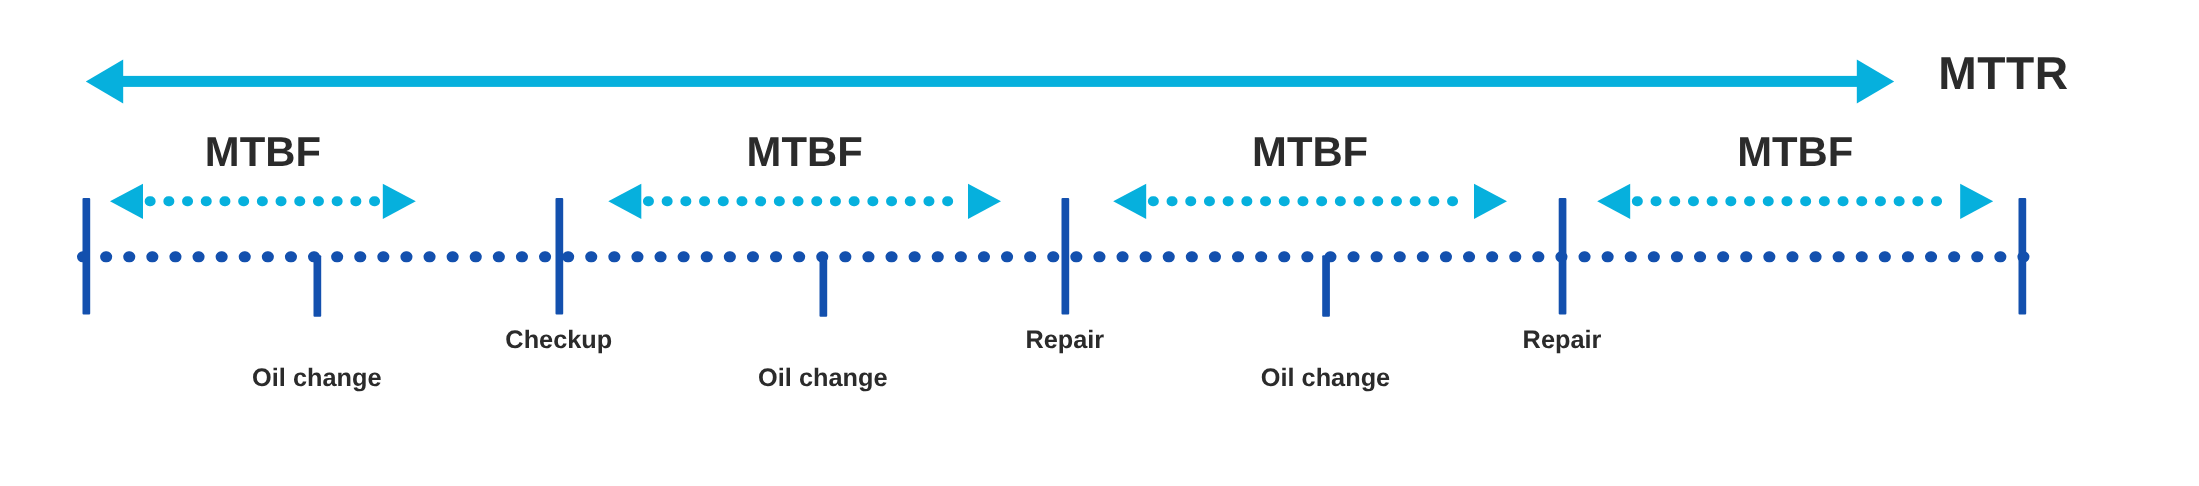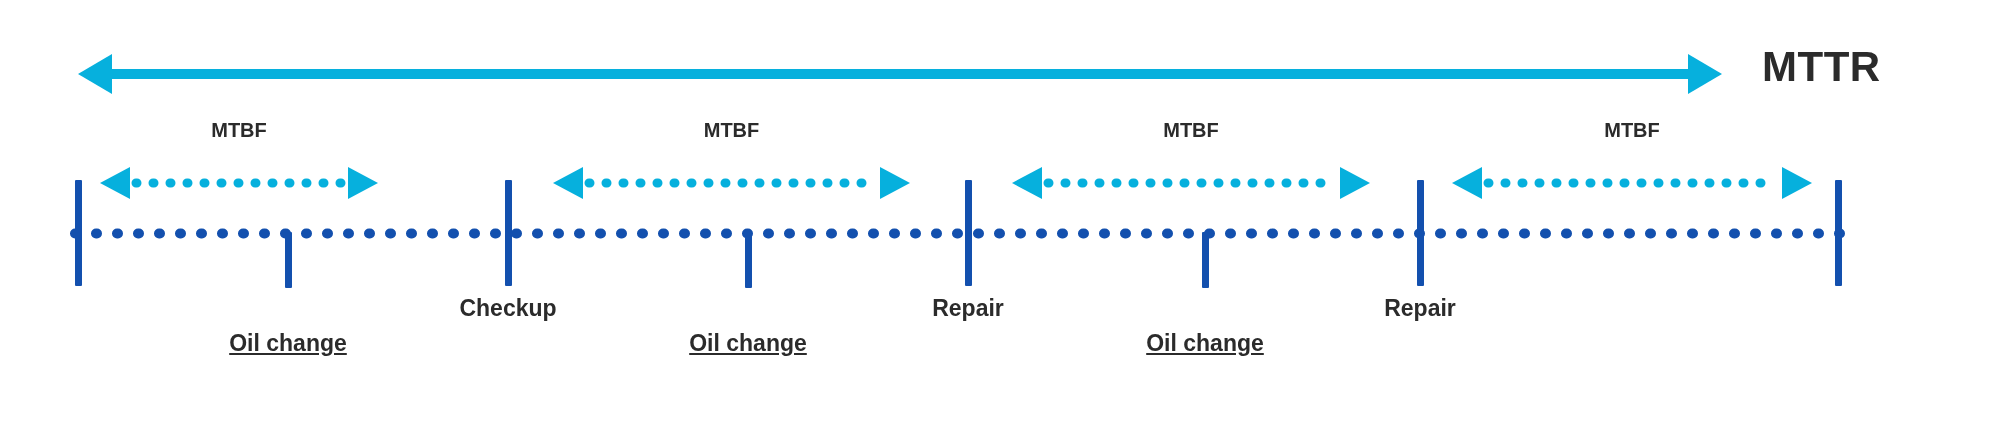--- a/index.html
+++ b/index.html
@@ -54,21 +54,21 @@
     position: absolute;
     top: 120px;
     height: 100px;
   }
   .mtbf-label {
     position: absolute;
     top: 0px;
     left: 0;
     width: 100%;
     text-align: center;
-    font-size: 20px;
+    font-size: 38px;
     font-weight: 700;
     color: #2b2b2b;
     line-height: 1;
     white-space: nowrap;
   }
   .mtbf-arrow-wrap {
     position: absolute;
     top: 46px;
     left: 0;
     width: 100%;
@@ -97,21 +97,21 @@
     position: absolute;
     font-size: 23px;
     font-weight: 700;
     color: #2b2b2b;
     line-height: 1.18;
     text-align: right;
     white-space: pre-line;
     transform: translateX(-50%);
   }
   .event-label.high { top: 295px; }
-  .event-label.low  { top: 330px; text-decoration: underline; }
+  .event-label.low  { top: 330px; }
 
   svg { display: block; overflow: visible; }
 </style>
 </head>
 <body>
 
 <div id="diagram">
 
   <div class="mttr-row">
 

